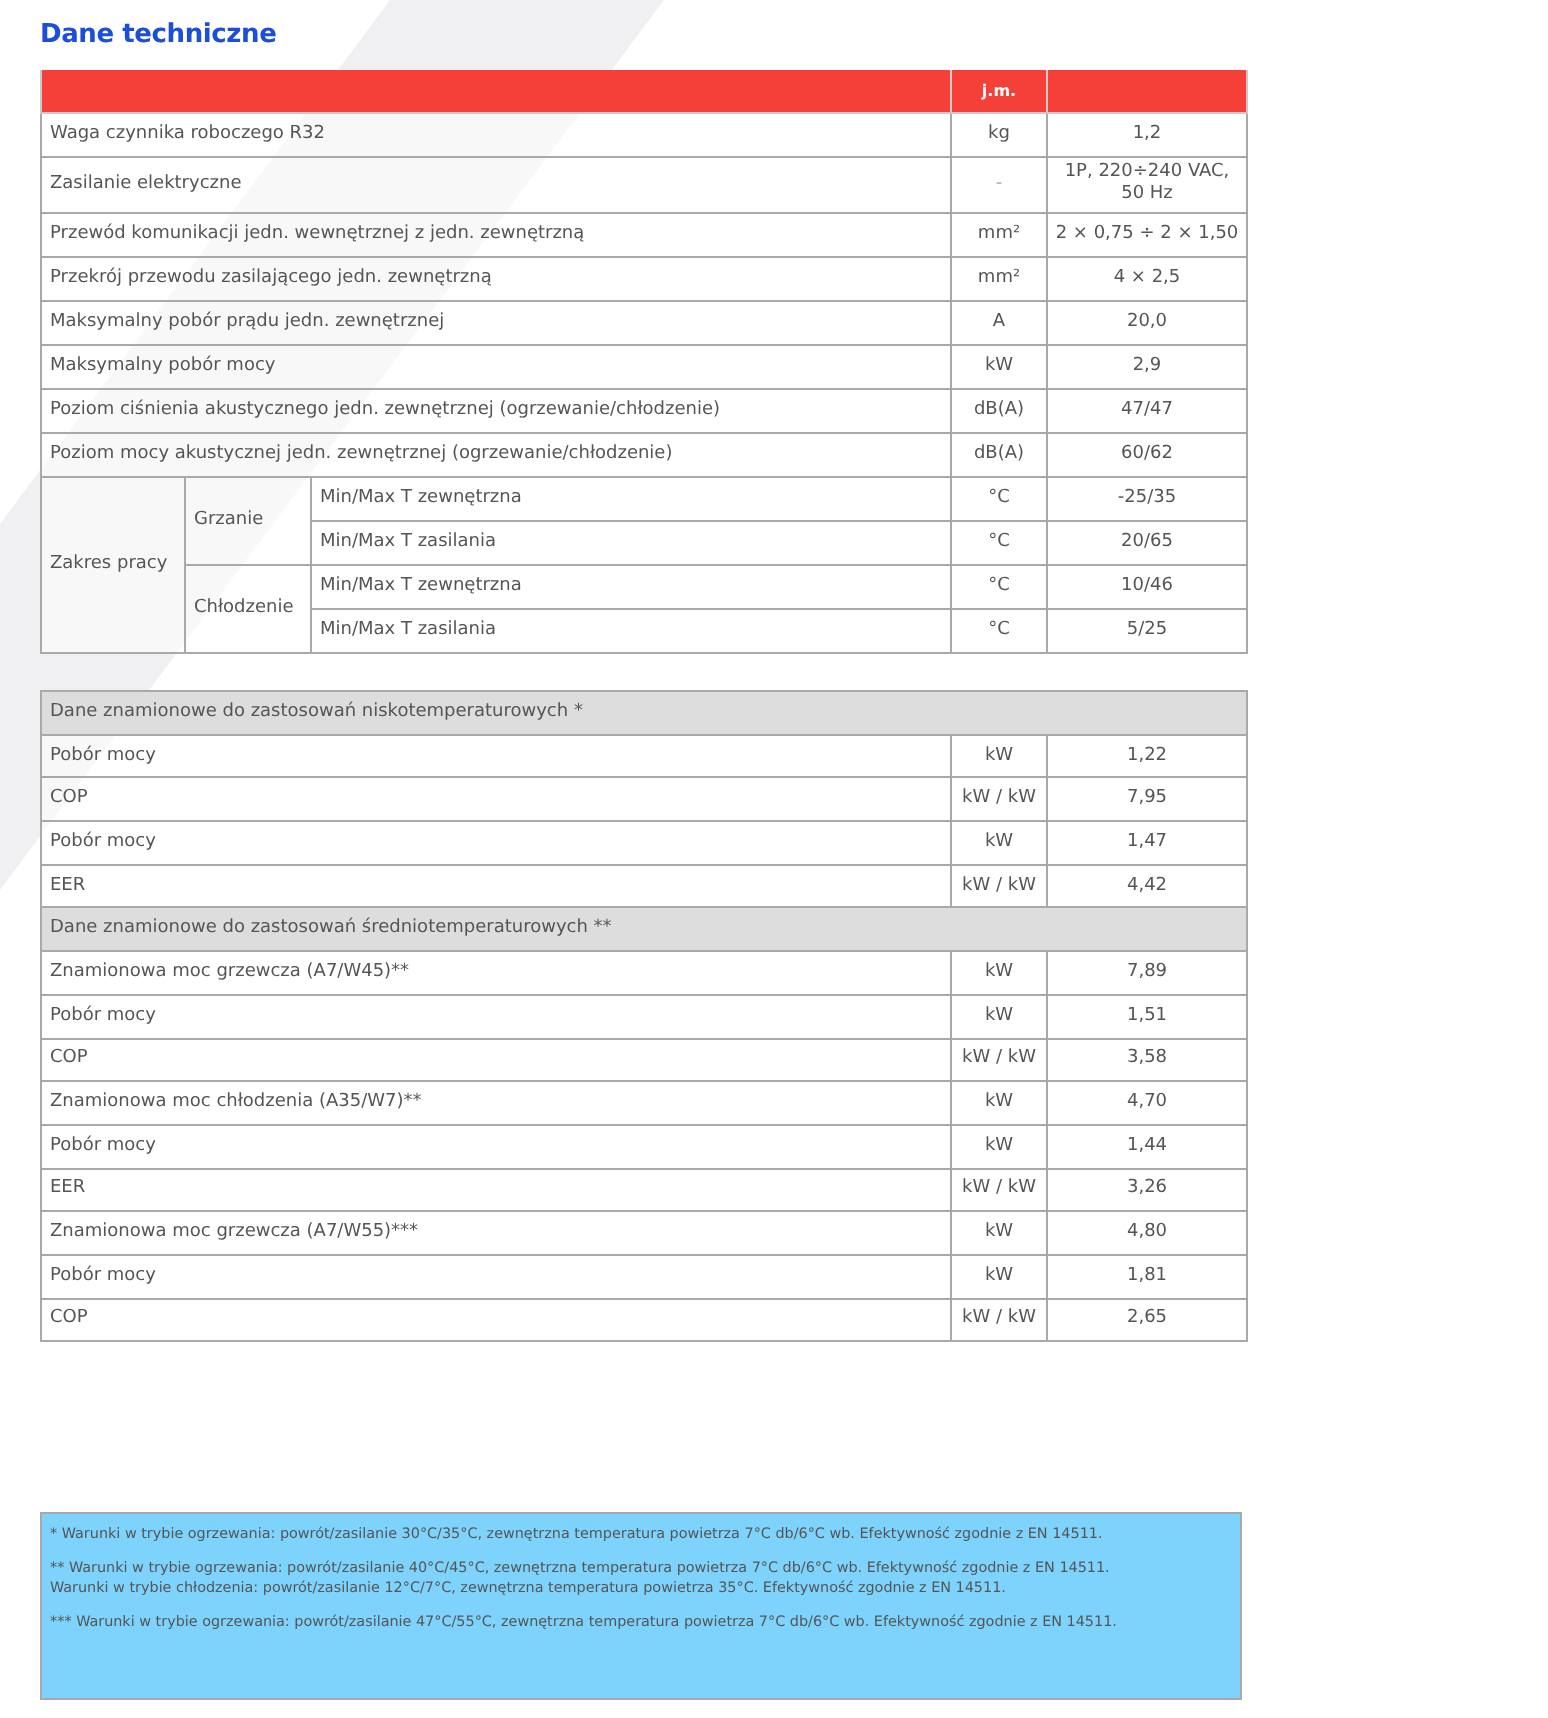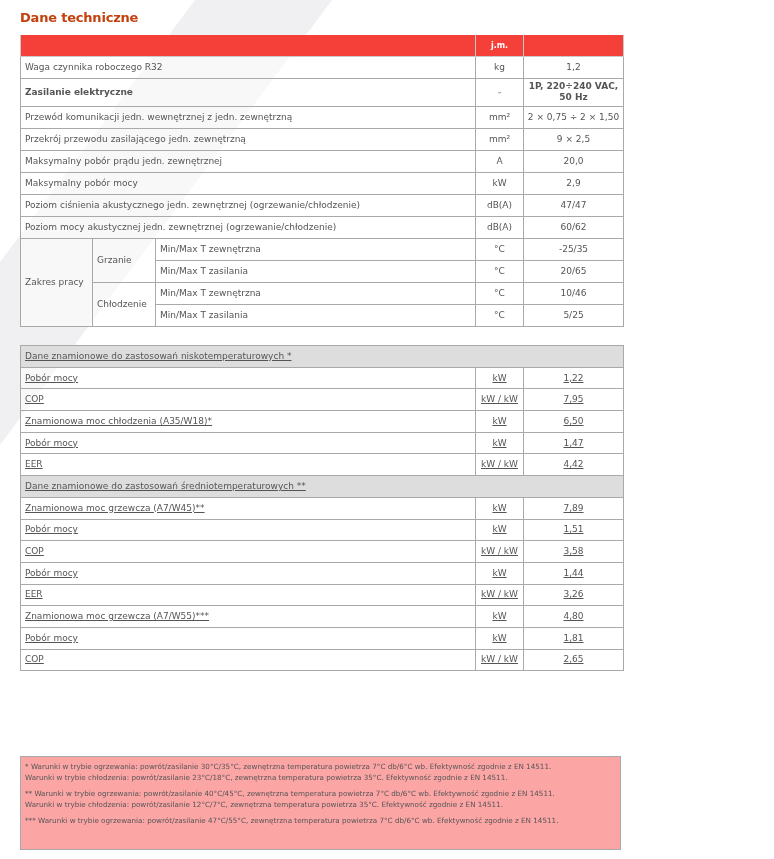--- a/index.html
+++ b/index.html
@@ -8,45 +8,45 @@
     background: #ffffff;
     font-family: "DejaVu Sans", "Liberation Sans", sans-serif;
     color: #555;
   }
   .bg-band {
     position: absolute; left: 0; top: 0; width: 774px; height: 859px;
     z-index: 0; pointer-events: none;
   }
   .title {
     position: absolute; left: 20px; top: 10px; z-index: 2;
-    font-size: 13px; font-weight: bold; color: #c2410c;
+    font-size: 13px; font-weight: bold; color: #1d4ed8;
     font-family: "DejaVu Sans", sans-serif;
     letter-spacing: -0.2px;
   }
   table {
     position: absolute; z-index: 2; border-collapse: collapse;
     table-layout: fixed; font-size: 9px; color: #555;
   }
   td {
     border: 1px solid #a9a9a9; padding: 0 4px; vertical-align: middle;
     background: rgba(255,255,255,0.55); line-height: 11px; overflow: hidden; white-space: nowrap;
   }
   td.c { text-align: center; padding: 0; }
   td.wrap { white-space: normal; }
   #t1 { left: 20px; top: 35px; width: 603px; }
   #t1 tr { height: 22px; }
   #t1 tr.hdr { height: 21px; }
   #t1 tr.hdr td { background: #f5403a; color: #ffffff; font-weight: bold; font-size: 8px; border-color: #c9c9c9; border-top: none; margin-top: 46px; }
-  #t1 tr.tall { height: 28px; font-weight: bold; }
-  #t2 { left: 20px; top: 345px; width: 603px; text-decoration: underline; }
+  #t1 tr.tall { height: 28px; }
+  #t2 { left: 20px; top: 345px; width: 603px; }
   #t2 tr { height: 21.7px; }
   #t2 tr.sec td { background: #dddddd; }
   .notes {
     position: absolute; z-index: 2; left: 20px; top: 756px; width: 601px; height: 94px;
-    border: 1px solid #a9a9a9; background: #fca5a5; font-size: 7.2px; color: #555;
+    border: 1px solid #a9a9a9; background: #7dd3fc; font-size: 7.2px; color: #555;
     box-sizing: border-box; padding: 5px 4px; line-height: 10.5px;
   }
   .notes p { margin: 0 0 6px 0; white-space: nowrap; }
   .notes p span { display: block; }
 </style>
 </head>
 <body>
 
 <svg class="bg-band" viewBox="0 0 774 859">
   <polygon points="195,0 332,0 0,445 0,262" fill="#f0f0f2"></polygon>
@@ -82,21 +82,21 @@
     </td>
   </tr>
   <tr>
     <td colspan="3">Przewód komunikacji jedn. wewnętrznej z jedn. zewnętrzną</td>
     <td class="c">mm²</td>
     <td class="c">2 × 0,75 ÷ 2 × 1,50</td>
   </tr>
   <tr>
     <td colspan="3">Przekrój przewodu zasilającego jedn. zewnętrzną</td>
     <td class="c">mm²</td>
-    <td class="c">9 × 2,5</td>
+    <td class="c">4 × 2,5</td>
   </tr>
   <tr>
     <td colspan="3">Maksymalny pobór prądu jedn. zewnętrznej</td>
     <td class="c">A</td>
     <td class="c">20,0</td>
   </tr>
   <tr>
     <td colspan="3">Maksymalny pobór mocy</td>
     <td class="c">kW</td>
     <td class="c">2,9</td>
@@ -151,25 +151,20 @@
         <td>Pobór mocy</td>
         <td class="c">kW</td>
         <td class="c">1,22</td>
       </tr>
   <tr>
         <td>COP</td>
         <td class="c">kW / kW</td>
         <td class="c">7,95</td>
       </tr>
   <tr>
-        <td>Znamionowa moc chłodzenia (A35/W18)*</td>
-        <td class="c">kW</td>
-        <td class="c">6,50</td>
-      </tr>
-  <tr>
         <td>Pobór mocy</td>
         <td class="c">kW</td>
         <td class="c">1,47</td>
       </tr>
   <tr>
         <td>EER</td>
         <td class="c">kW / kW</td>
         <td class="c">4,42</td>
       </tr>
 
@@ -183,20 +178,25 @@
       </tr>
   <tr>
         <td>Pobór mocy</td>
         <td class="c">kW</td>
         <td class="c">1,51</td>
       </tr>
   <tr>
         <td>COP</td>
         <td class="c">kW / kW</td>
         <td class="c">3,58</td>
+      </tr>
+  <tr>
+        <td>Znamionowa moc chłodzenia (A35/W7)**</td>
+        <td class="c">kW</td>
+        <td class="c">4,70</td>
       </tr>
   <tr>
         <td>Pobór mocy</td>
         <td class="c">kW</td>
         <td class="c">1,44</td>
       </tr>
   <tr>
         <td>EER</td>
         <td class="c">kW / kW</td>
         <td class="c">3,26</td>
@@ -216,21 +216,20 @@
         <td>COP</td>
         <td class="c">kW / kW</td>
         <td class="c">2,65</td>
       </tr>
 </tbody>
   </table>
 
 <div class="notes">
   <p>
     <span>* Warunki w trybie ogrzewania: powrót/zasilanie 30°C/35°C, zewnętrzna temperatura powietrza 7°C db/6°C wb. Efektywność zgodnie z EN 14511.</span>
-    <span>Warunki w trybie chłodzenia: powrót/zasilanie 23°C/18°C, zewnętrzna temperatura powietrza 35°C. Efektywność zgodnie z EN 14511.</span>
   </p>
   <p>
     <span>** Warunki w trybie ogrzewania: powrót/zasilanie 40°C/45°C, zewnętrzna temperatura powietrza 7°C db/6°C wb. Efektywność zgodnie z EN 14511.</span>
     <span>Warunki w trybie chłodzenia: powrót/zasilanie 12°C/7°C, zewnętrzna temperatura powietrza 35°C. Efektywność zgodnie z EN 14511.</span>
   </p>
   <p>
     <span>*** Warunki w trybie ogrzewania: powrót/zasilanie 47°C/55°C, zewnętrzna temperatura powietrza 7°C db/6°C wb. Efektywność zgodnie z EN 14511.</span>
   </p>
 </div>
 

